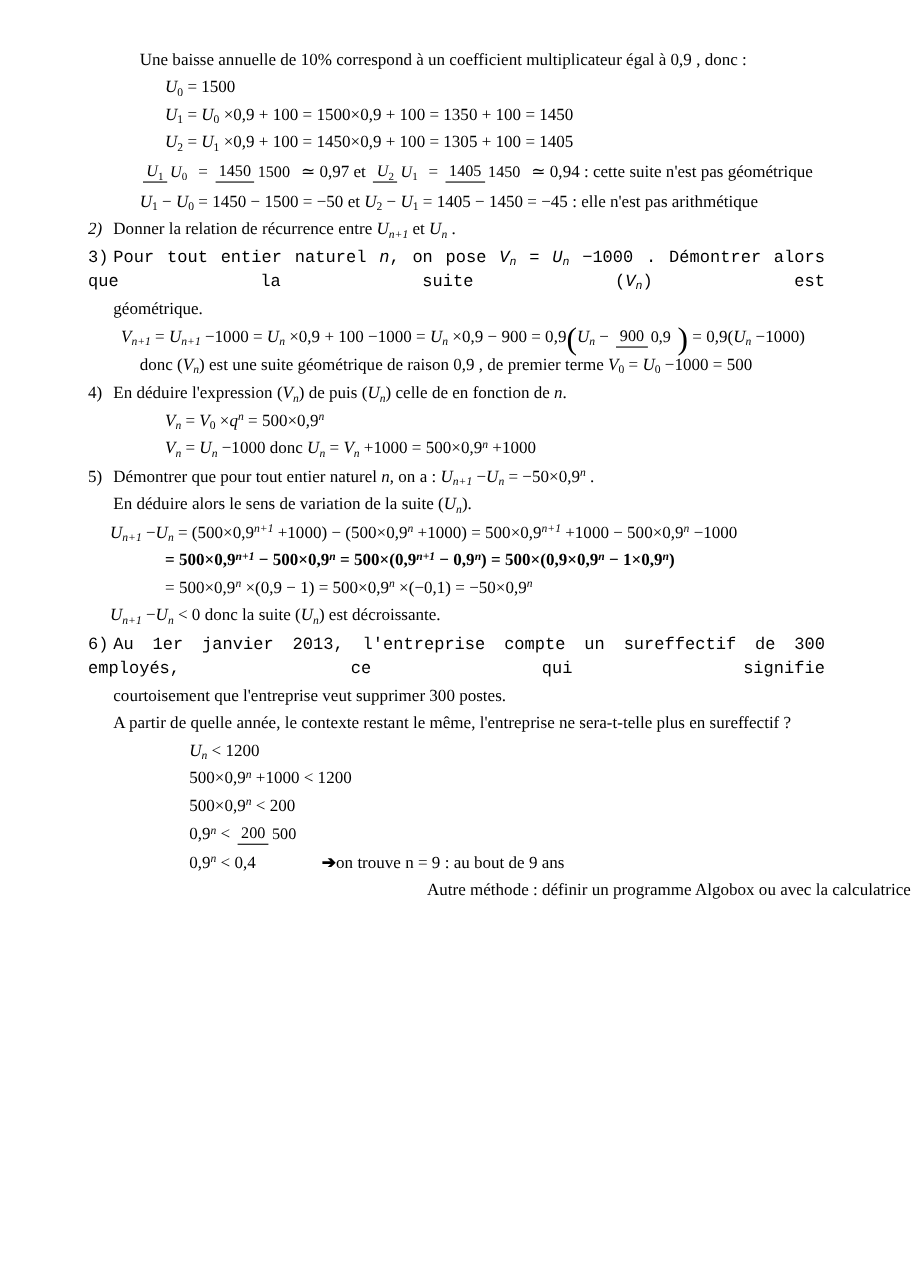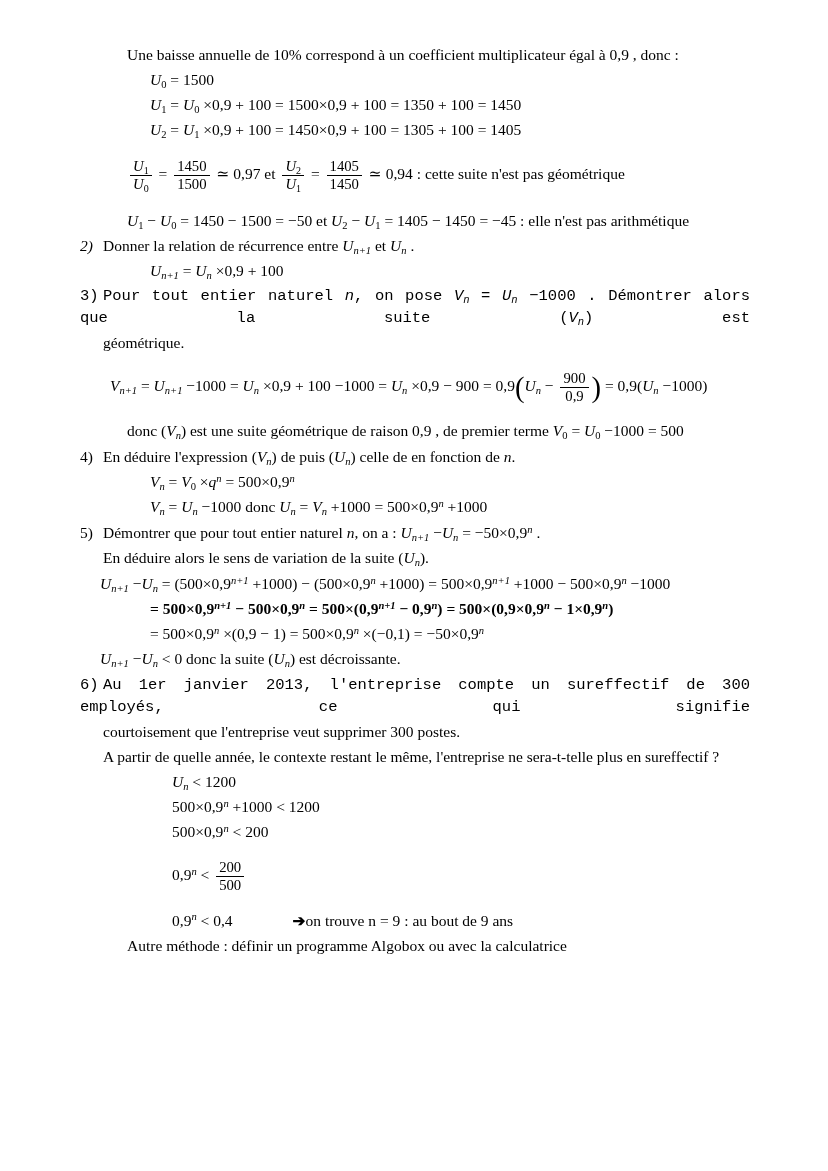--- a/index.html
+++ b/index.html
@@ -30,24 +30,24 @@
   sub,sup{
     font-size:68%;
     vertical-align:baseline;
     position:relative;
     line-height:0;
   }
   sub{top:0.33em;}
   sup{top:-0.48em;}
   .frac{
     display:inline-flex;
-    flex-direction:column;
+    flex-direction:row;
     align-items:center;
     vertical-align:middle;
-    margin:12px 3px;
+    margin:0 3px;
     font-size:0.95em;
     line-height:1.15;
   }
   .frac .fn{display:block;border-bottom:1px solid #000;padding:0 3px;}
   .frac .fd{display:block;padding:0 3px;}
   .bp{font-size:1.85em;line-height:0;vertical-align:-0.22em;}
   .gap{display:inline-block;}
 </style>
 </head>
 <body>
@@ -66,21 +66,20 @@
           <span class="fd"><span>1500</span></span>
         </span><span> ≃ 0,97   et   </span><span class="frac">
           <span class="fn"><span class="it">U</span><sub>2</sub></span>
           <span class="fd"><span class="it">U</span><sub>1</sub></span>
         </span><span> = </span><span class="frac">
           <span class="fn"><span>1405</span></span>
           <span class="fd"><span>1450</span></span>
         </span><span> ≃ 0,94 : cette suite n'est pas géométrique</span></div>
       <div class="line" style="margin-left: 127px; margin-top: 5px;"><span class="it">U</span><sub>1</sub><span> − </span><span class="it">U</span><sub>0</sub><span> = 1450 − 1500 = −50   et   </span><span class="it">U</span><sub>2</sub><span> − </span><span class="it">U</span><sub>1</sub><span> = 1405 − 1450 = −45 : elle n'est pas arithmétique</span></div>
       <div class="line" style="margin-left: 80px; margin-top: 3px;"><span class="num it">2)</span><span>Donner la relation de récurrence entre </span><span class="it">U</span><sub class="it">n+1</sub><span> et </span><span class="it">U</span><sub class="it">n</sub><span> .</span></div>
-      <div class="line" style="margin-left: 150px; margin-top: 3px;"><span class="it">U</span><sub class="it">n+1</sub><span> = </span><span class="it">U</span><sub class="it">n</sub><span> ×0,9 + 100</span></div>
       <div class="line jf" style="margin-left: 80px; margin-top: 3px;"><span class="num">3)</span><span>Pour tout entier naturel </span><span class="it">n</span><span>, on pose </span><span class="it">V</span><sub class="it">n</sub><span> = </span><span class="it">U</span><sub class="it">n</sub><span> −1000 . Démontrer alors que la suite (</span><span class="it">V</span><sub class="it">n</sub><span>) est</span></div>
       <div class="line" style="margin-left: 103px;"><span>géométrique.</span></div>
       <div class="line" style="margin-left: 110px; margin-top: 4px;"><span class="it">V</span><sub class="it">n+1</sub><span> = </span><span class="it">U</span><sub class="it">n+1</sub><span> −1000 = </span><span class="it">U</span><sub class="it">n</sub><span> ×0,9 + 100 −1000 = </span><span class="it">U</span><sub class="it">n</sub><span> ×0,9 − 900 = 0,9</span><span class="bp">(</span><span class="it">U</span><sub class="it">n</sub><span> − </span><span class="frac">
           <span class="fn"><span>900</span></span>
           <span class="fd"><span>0,9</span></span>
         </span><span class="bp">)</span><span> = 0,9(</span><span class="it">U</span><sub class="it">n</sub><span> −1000)</span></div>
       <div class="line" style="margin-left: 127px; margin-top: 3px;"><span>donc (</span><span class="it">V</span><sub class="it">n</sub><span>) est une suite géométrique de raison 0,9 , de premier terme </span><span class="it">V</span><sub>0</sub><span> = </span><span class="it">U</span><sub>0</sub><span> −1000 = 500</span></div>
       <div class="line" style="margin-left: 80px; margin-top: 4px;"><span class="num">4)</span><span>En déduire l'expression (</span><span class="it">V</span><sub class="it">n</sub><span>) de puis (</span><span class="it">U</span><sub class="it">n</sub><span>) celle de en fonction de </span><span class="it">n</span><span>.</span></div>
       <div class="line" style="margin-left: 150px; margin-top: 3px;"><span class="it">V</span><sub class="it">n</sub><span> = </span><span class="it">V</span><sub>0</sub><span> ×</span><span class="it">q</span><sup class="it">n</sup><span> = 500×0,9</span><sup class="it">n</sup></div>
       <div class="line" style="margin-left: 150px;"><span class="it">V</span><sub class="it">n</sub><span> = </span><span class="it">U</span><sub class="it">n</sub><span> −1000  donc  </span><span class="it">U</span><sub class="it">n</sub><span> = </span><span class="it">V</span><sub class="it">n</sub><span> +1000 = 500×0,9</span><sup class="it">n</sup><span> +1000</span></div>
@@ -94,15 +93,15 @@
       <div class="line" style="margin-left: 103px;"><span>courtoisement que l'entreprise veut supprimer 300 postes.</span></div>
       <div class="line" style="margin-left: 103px;"><span>A partir de quelle année, le contexte restant le même, l'entreprise ne sera-t-telle plus en sureffectif ?</span></div>
       <div class="line" style="margin-left: 172px; margin-top: 3px;"><span class="it">U</span><sub class="it">n</sub><span> &lt; 1200</span></div>
       <div class="line" style="margin-left: 172px; margin-top: 3px;"><span>500×0,9</span><sup class="it">n</sup><span> +1000 &lt; 1200</span></div>
       <div class="line" style="margin-left: 172px; margin-top: 3px;"><span>500×0,9</span><sup class="it">n</sup><span> &lt; 200</span></div>
       <div class="line" style="margin-left: 172px; margin-top: 4px;"><span>0,9</span><sup class="it">n</sup><span> &lt; </span><span class="frac">
           <span class="fn"><span>200</span></span>
           <span class="fd"><span>500</span></span>
         </span></div>
       <div class="line" style="margin-left: 172px; margin-top: 4px;"><span>0,9</span><sup class="it">n</sup><span> &lt; 0,4</span><span class="gap" style="width: 60px;"></span><span class="bd">➔</span><span>on trouve n = 9 : au bout de 9 ans</span></div>
-      <div class="line" style="margin-left: 127px;"><span>Autre méthode : définir un programme Algobox ou avec la calculatrice</span></div>
+      <div class="line" style="margin-left: 127px; text-align: right;"><span>Autre méthode : définir un programme Algobox ou avec la calculatrice</span></div>
     </div>
 </div>
 
 </body></html>

